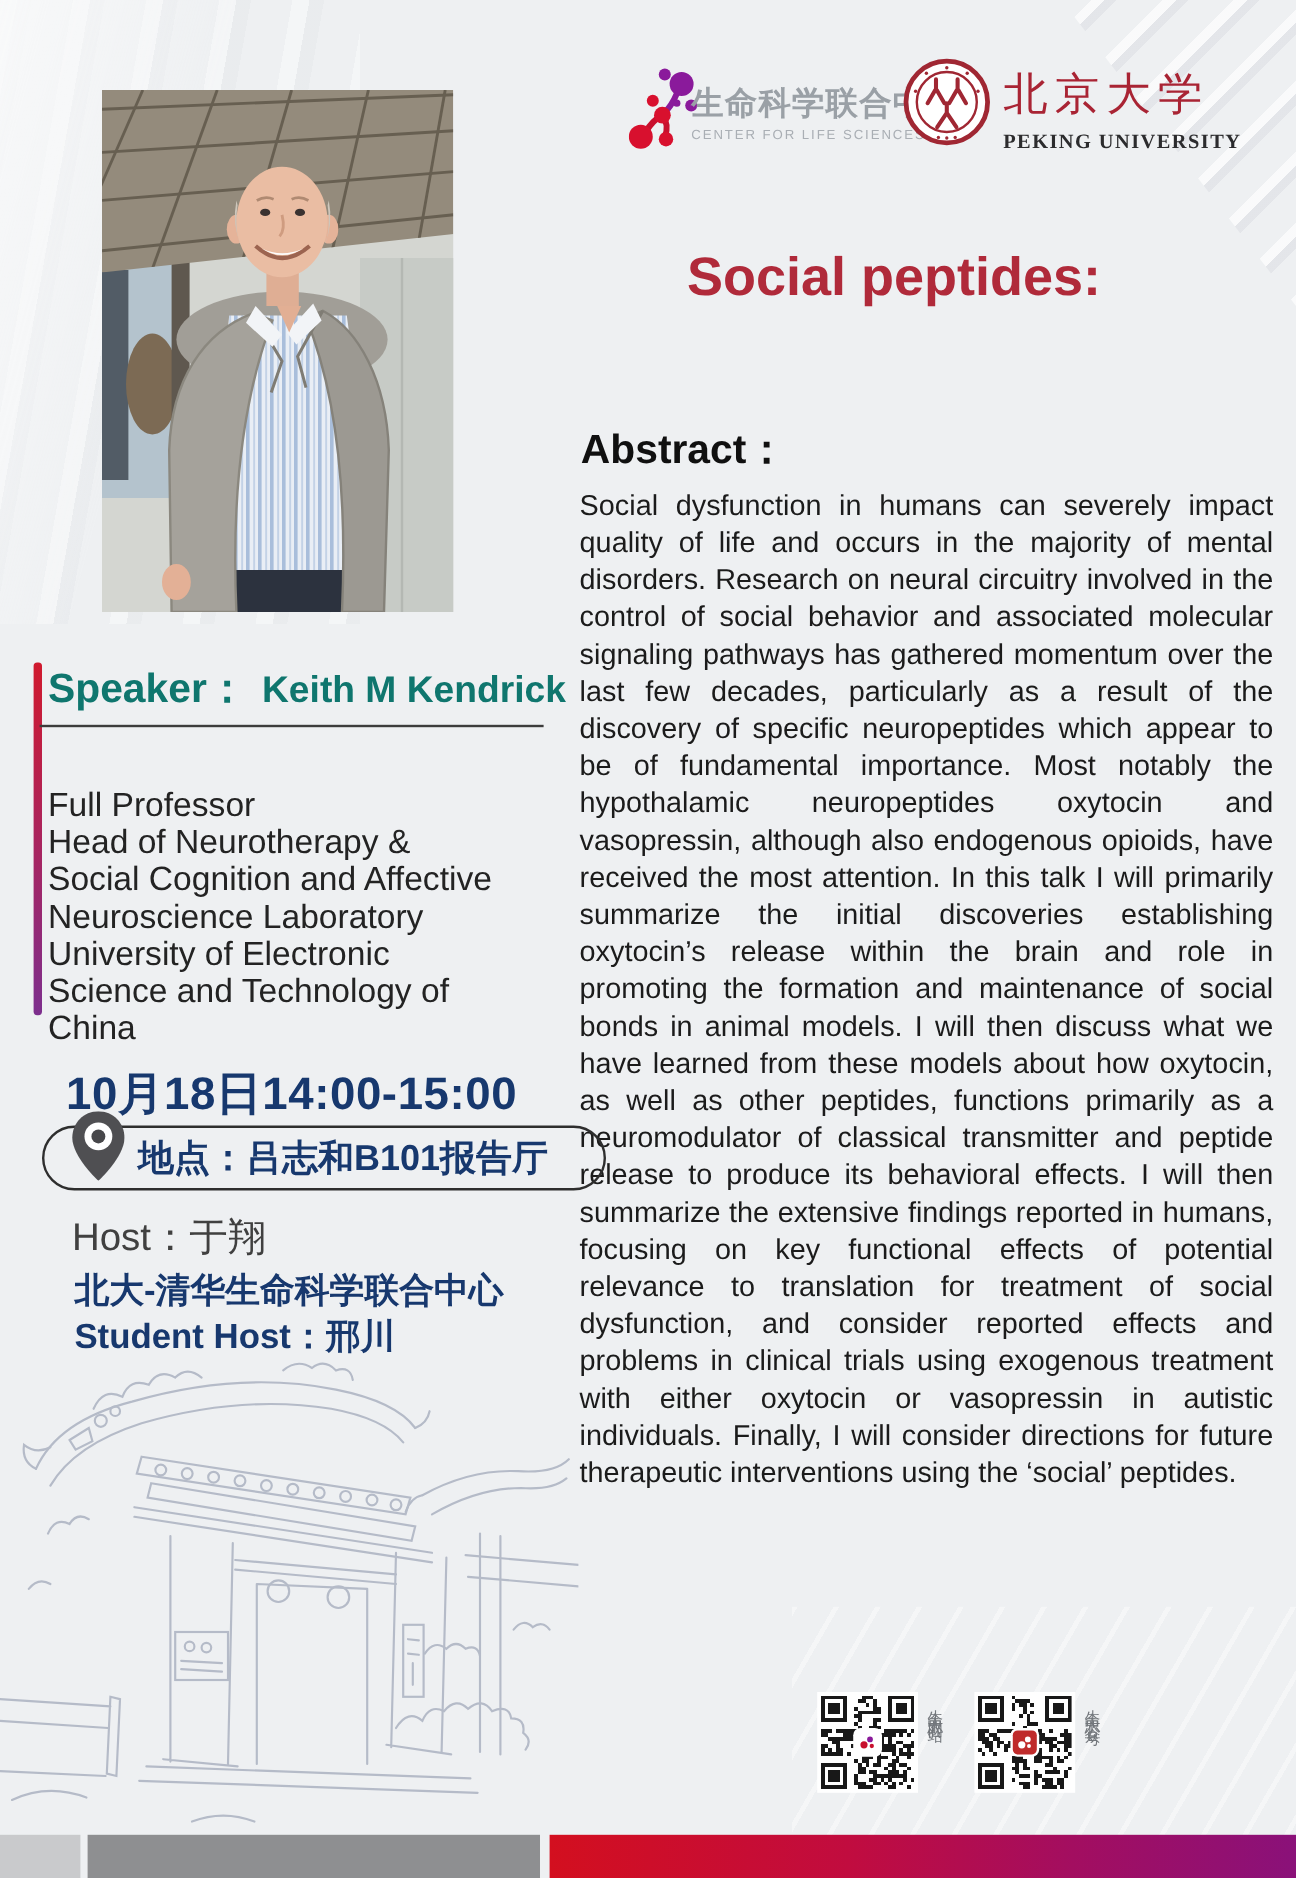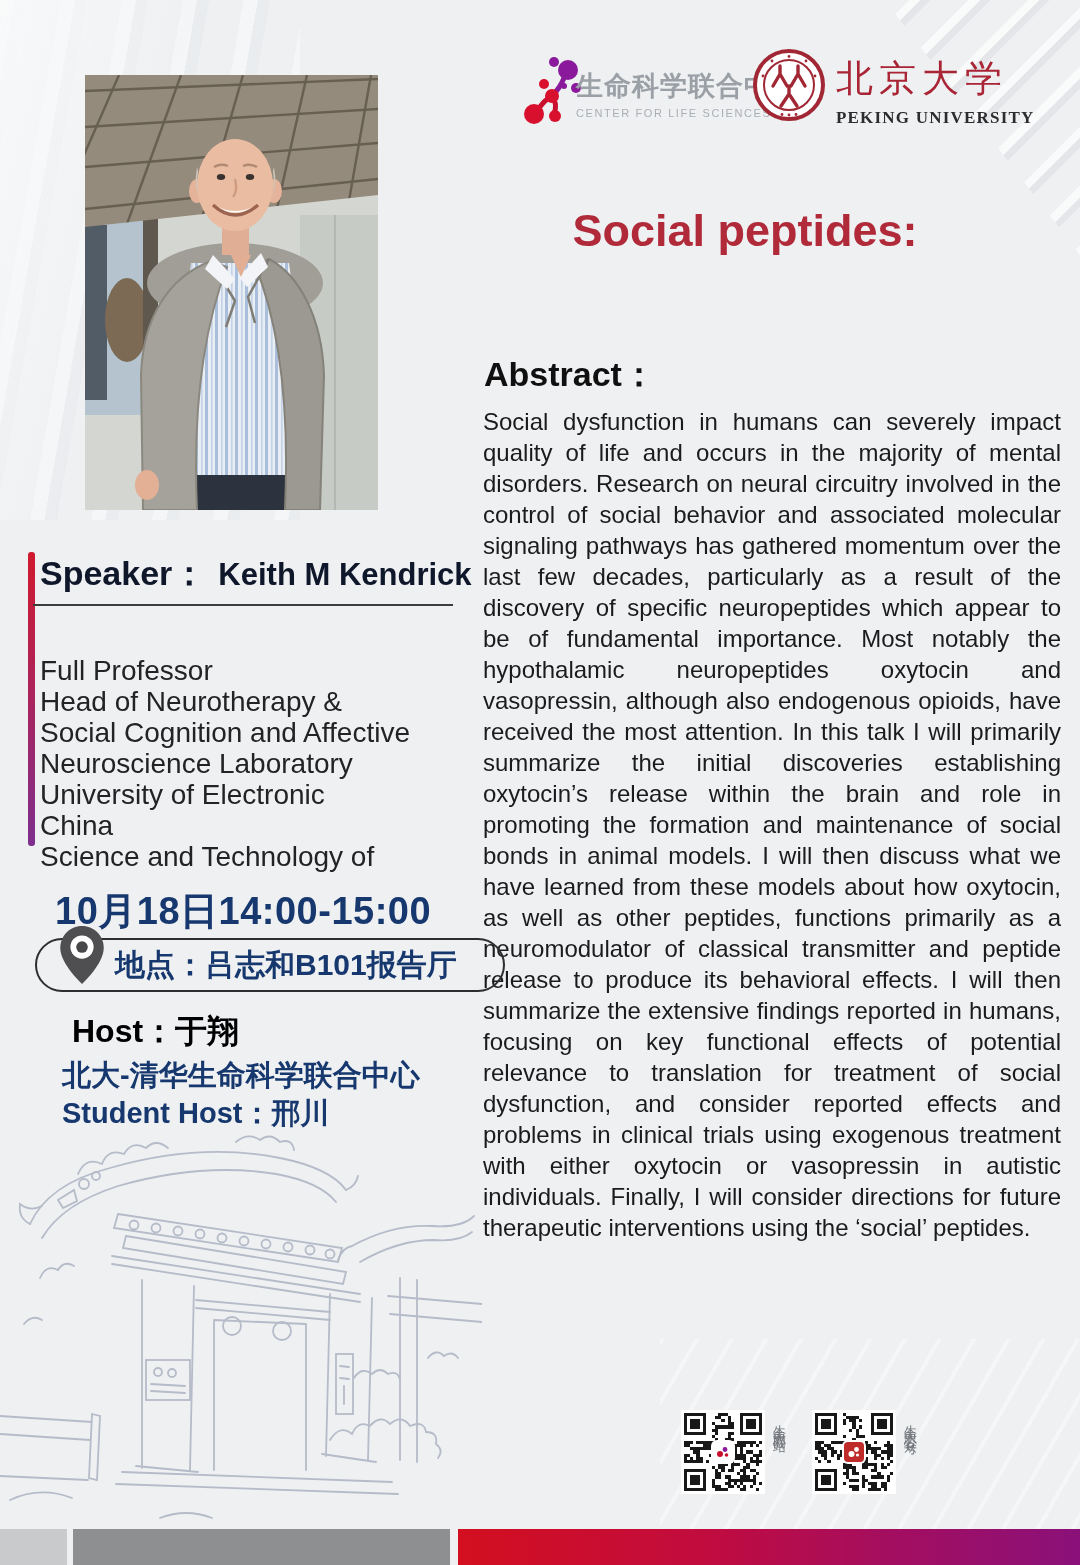--- a/index.html
+++ b/index.html
@@ -38,33 +38,33 @@
   .title{left:420px;top:200px;width:650px;text-align:center;color:#b02a3a;font-weight:700;}
   .title .l1{font-size:45px;line-height:62px;}
   .title .l2{font-size:45px;line-height:62px;}
   
   .abstract-heading{left:484px;top:352px;font-size:34px;font-weight:700;color:#101010;}
   .abstract-body{left:483px;top:406px;width:578px;font-size:24px;line-height:31px;
     text-align:justify;color:#1b1b1b;}
   
   .accent-bar{left:28px;top:552px;width:7px;height:294px;border-radius:3px;
     background:linear-gradient(180deg,#d01a2e 0%,#a62562 55%,#7d2f8e 100%);}
-  .speaker-line{left:40px;top:551px;white-space:nowrap;color:#0f172a;font-weight:700;}
+  .speaker-line{left:40px;top:551px;white-space:nowrap;color:#0f766e;font-weight:700;}
   .speaker-line .lab{font-size:34px;}
   .speaker-line .nam{font-size:31px;margin-left:12px;}
   .speaker-sep{left:33px;top:604px;width:420px;height:2px;background:#3c3c3c;}
   .affiliation{left:40px;top:620px;width:430px;font-size:28px;line-height:31px;color:#232323;margin-top:35px;}
   .affiliation span{display:block;}
   
   .datetime{left:55px;top:886px;font-size:38px;font-weight:700;color:#17386e;letter-spacing:.5px;white-space:nowrap;}
   .pill{left:35px;top:938px;width:360px;height:50px;border:2.5px solid #2e2e2e;border-radius:30px;
     padding-left:78px;padding-right:28px;display:flex;align-items:center;}
   .pill-text{font-size:30px;font-weight:700;color:#17386e;white-space:nowrap;}
   .pin{left:60px;top:926px;width:44px;height:58px;}
-  .host-line{left:72px;top:1010px;font-size:32px;font-weight:700;color:#000000;white-space:nowrap;}
+  .host-line{left:60px;top:1010px;font-size:32px;font-weight:400;color:#404040;white-space:nowrap;}
   .host-org{left:62px;top:1056px;font-size:29px;font-weight:700;color:#17386e;white-space:nowrap;text-align:center;}
   .student-line{left:62px;top:1094px;font-size:29px;font-weight:700;color:#17386e;white-space:nowrap;}
   
   .gate{left:0;top:1128px;width:482px;height:400px;pointer-events:none;}
   
   .qr{width:84px;height:84px;background:#fff;padding:3px;box-sizing:border-box;}
   .qr svg{width:100%;height:100%;display:block;}
   .qr1{left:681px;top:1410px;}
   .qr2{left:812px;top:1410px;}
   .qr-center{position:absolute;left:50%;top:50%;transform:translate(-50%,-50%);
@@ -218,22 +218,22 @@
   <div class="abs speaker-line">
     <span class="lab">Speaker：</span><span class="nam">Keith M Kendrick</span>
   </div>
   <div class="abs speaker-sep"></div>
   <div class="abs affiliation">
     <span>Full Professor</span>
     <span>Head of Neurotherapy &amp;</span>
     <span>Social Cognition and Affective</span>
     <span>Neuroscience Laboratory</span>
     <span>University of Electronic</span>
+    <span>Science and Technology of</span>
     <span>China</span>
-    <span>Science and Technology of</span>
   </div>
 
   <div class="abs datetime">10月18日14:00-15:00</div>
   <div class="abs pill">
     <span class="pill-text">地点：吕志和B101报告厅</span>
   </div>
   <span class="abs pin">
     <svg width="44" height="58" viewBox="0 0 24 32">
       <path d="M12,0 C5.2,0 0,5.4 0,12.2 C0,21 12,32 12,32 C12,32 24,21 24,12.2 C24,5.4 18.8,0 12,0 Z" fill="#4f4f52"></path>
       <circle cx="12" cy="11.6" r="6.4" fill="#ffffff"></circle>

